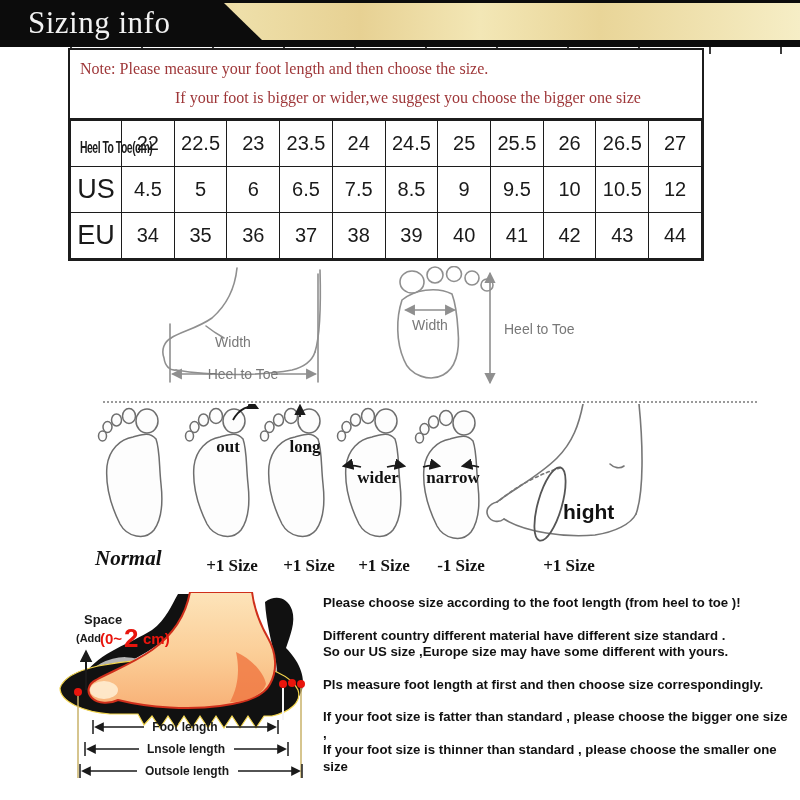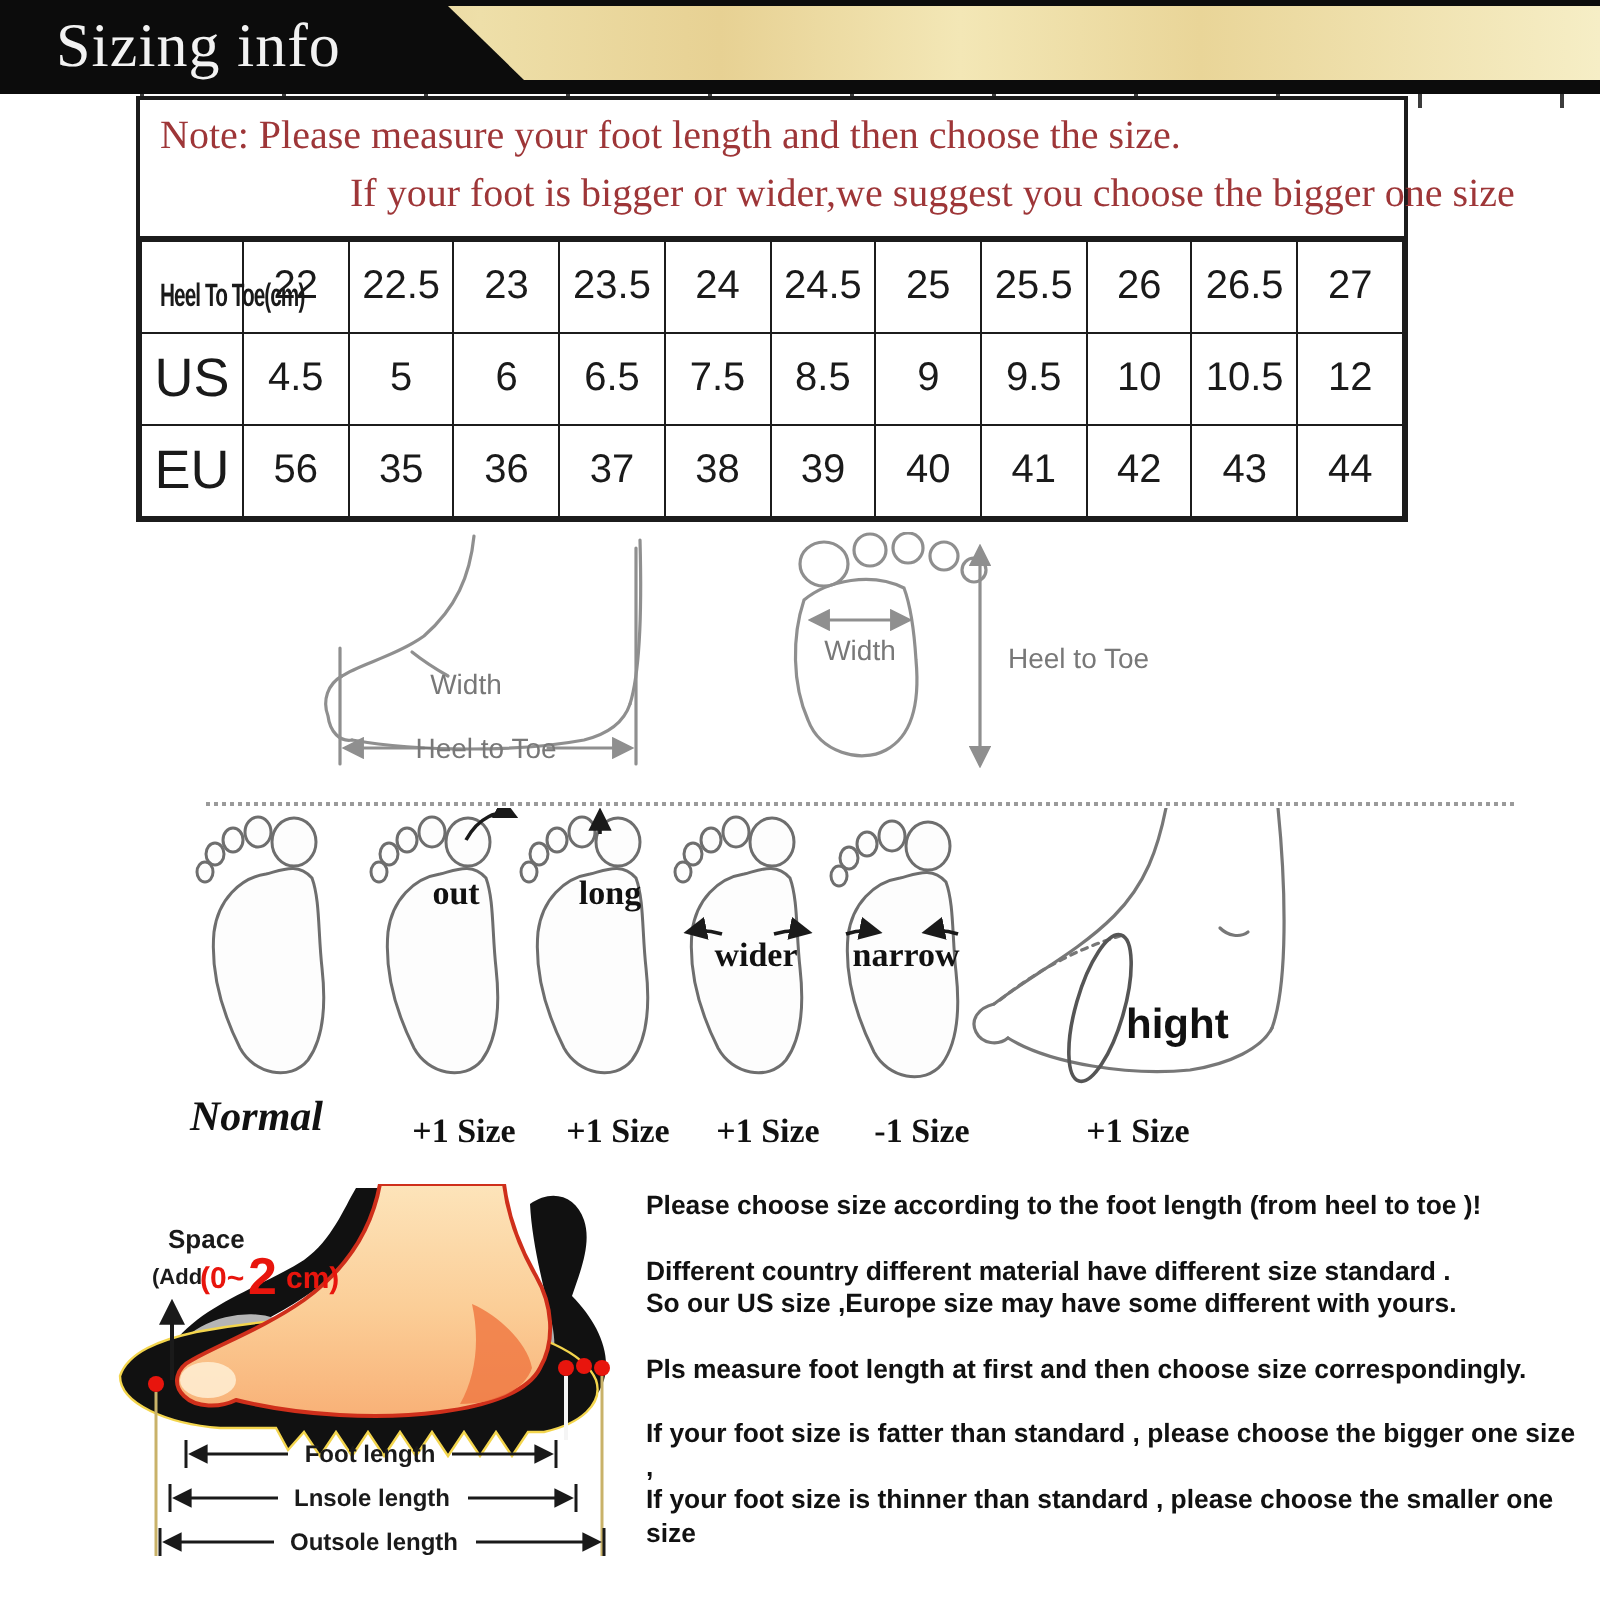--- a/index.html
+++ b/index.html
@@ -13,21 +13,21 @@
         clip-path:polygon(224px 0,100% 0,100% 100%,262px 100%);}
   .title{position:absolute;left:28px;top:5px;font-family:"Liberation Serif",serif;
          font-size:31px;color:#f2f2f2;letter-spacing:.5px;}
 
   
   .tick{position:absolute;top:47px;width:2px;height:7px;background:#3c3c3c;}
 
   
   .tablewrap{position:absolute;left:68px;top:48px;width:632px;border:2px solid #1c1c1c;background:#fff;}
   .note{border-bottom:2px solid #1c1c1c;height:64px;padding:4px 12px 0 10px;
-        font-family:"Liberation Serif",serif;color:#9e3638;font-size:20px;line-height:29px;white-space:nowrap;}
+        font-family:"Liberation Serif",serif;color:#9e3638;font-size:16px;line-height:29px;white-space:nowrap;}
   .note .l2{padding-left:95px;}
   table.sizes{border-collapse:collapse;table-layout:fixed;width:100%;}
   table.sizes th,table.sizes td{border:1.5px solid #1c1c1c;height:45px;text-align:center;vertical-align:middle;padding:0;}
   table.sizes th{width:50px;font-weight:400;font-size:27px;}
   table.sizes td{font-size:20px;font-weight:500;}
   .condensed{display:inline-block;transform:scale(.8,1.25);transform-origin:center;
              font-size:13px;font-weight:600;letter-spacing:-.6px;white-space:nowrap;}
 
   
   .measure-svg{position:absolute;left:140px;top:266px;}
@@ -106,21 +106,21 @@
             <td>7.5</td>
             <td>8.5</td>
             <td>9</td>
             <td>9.5</td>
             <td>10</td>
             <td>10.5</td>
             <td>12</td>
           </tr>
           <tr>
             <th>EU</th>
-            <td>56</td>
+            <td>34</td>
             <td>35</td>
             <td>36</td>
             <td>37</td>
             <td>38</td>
             <td>39</td>
             <td>40</td>
             <td>41</td>
             <td>42</td>
             <td>43</td>
             <td>44</td>

